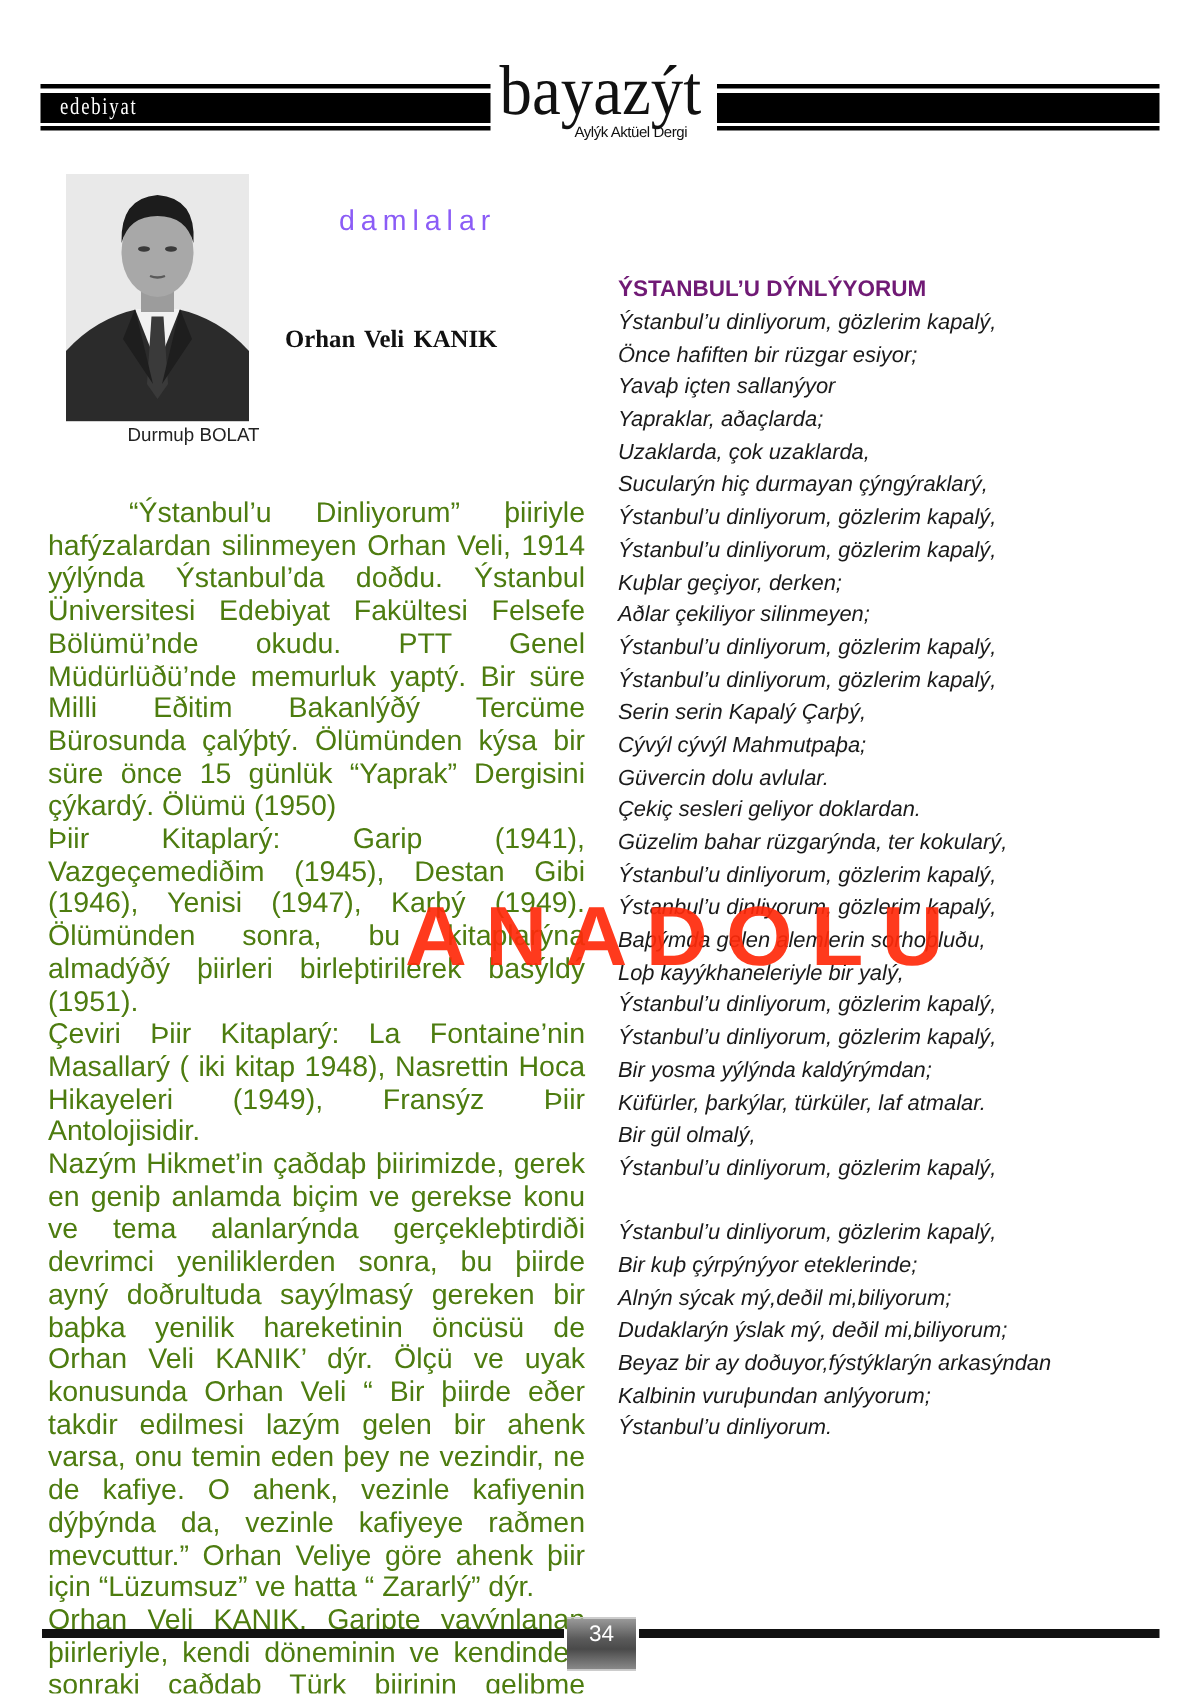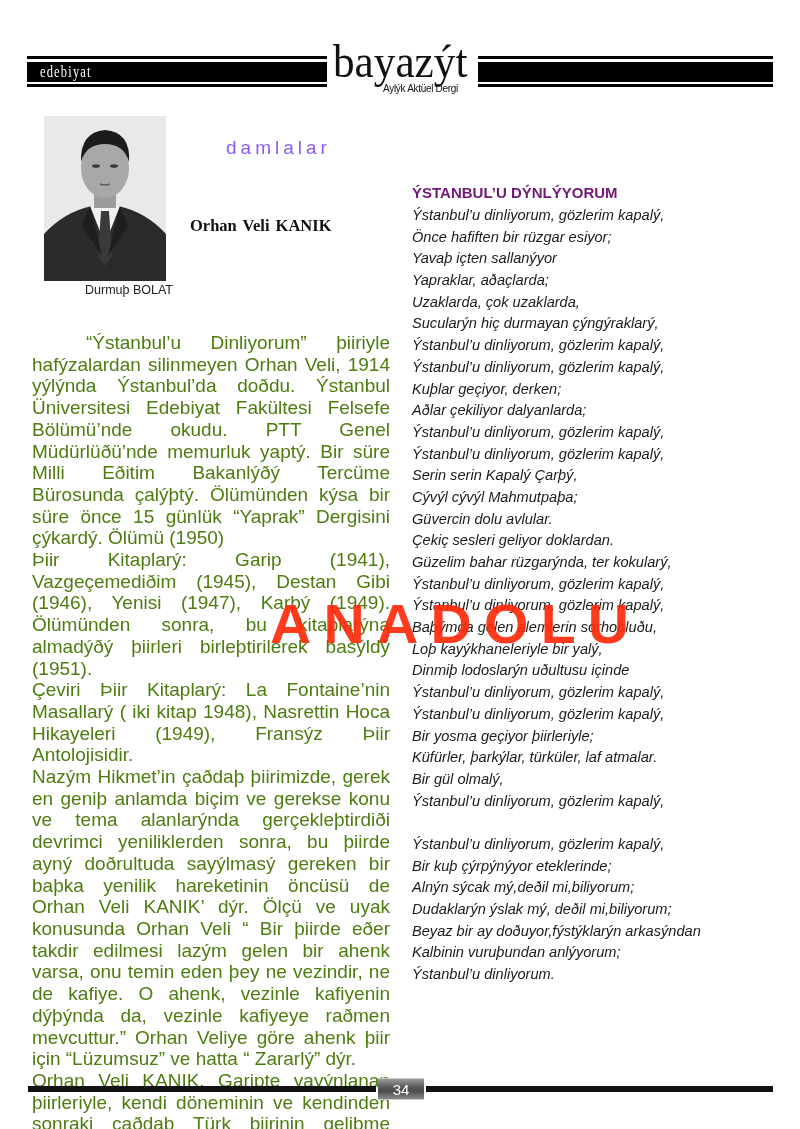--- a/index.html
+++ b/index.html
@@ -70,21 +70,21 @@
     position: absolute; left: 270px; top: 596px; font-weight: bold; font-size: 56px;
     line-height: 56px; color: #ff2a0a; letter-spacing: 12px; opacity: 0.92;
     transform: scaleX(1.02); transform-origin: left top; pointer-events: none;
   }
 
   
   .ftr-rule { position: absolute; background: #111; top: 1086px; height: 6px; }
   .ftr-l { left: 28px; width: 348px; }
   .ftr-r { left: 426px; width: 347px; }
   .page-number {
-    position: absolute; left: 378px; top: 1078px; width: 46px; height: 22px;
+    position: absolute; left: 378px; top: 1078px; width: 46px; height: 36px;
     background: linear-gradient(#9a9a9a, #5a5a5a 40%, #4a4a4a 60%, #8a8a8a);
     color: #fff; font-size: 15px; line-height: 22px; text-align: center;
     border-top: 1px solid #ccc; border-bottom: 1px solid #ccc;
   }
 </style>
 </head>
 <body>
 
 <header>
   <div class="hdr-rule hdr-top-l"></div>
@@ -141,36 +141,35 @@
 <div class="poem" id="poem">
     <div class="line">Ýstanbul’u dinliyorum, gözlerim kapalý,</div>
     <div class="line">Önce hafiften bir rüzgar esiyor;</div>
     <div class="line">Yavaþ içten sallanýyor</div>
     <div class="line">Yapraklar, aðaçlarda;</div>
     <div class="line">Uzaklarda, çok uzaklarda,</div>
     <div class="line">Sucularýn hiç durmayan çýngýraklarý,</div>
     <div class="line">Ýstanbul’u dinliyorum, gözlerim kapalý,</div>
     <div class="line">Ýstanbul’u dinliyorum, gözlerim kapalý,</div>
     <div class="line">Kuþlar geçiyor, derken;</div>
-    <div class="line">Aðlar çekiliyor dalyanlarda;</div>
+    <div class="line">Aðlar çekiliyor silinmeyen;</div>
     <div class="line">Ýstanbul’u dinliyorum, gözlerim kapalý,</div>
     <div class="line">Ýstanbul’u dinliyorum, gözlerim kapalý,</div>
     <div class="line">Serin serin Kapalý Çarþý,</div>
     <div class="line">Cývýl cývýl Mahmutpaþa;</div>
     <div class="line">Güvercin dolu avlular.</div>
     <div class="line">Çekiç sesleri geliyor doklardan.</div>
     <div class="line">Güzelim bahar rüzgarýnda, ter kokularý,</div>
     <div class="line">Ýstanbul’u dinliyorum, gözlerim kapalý,</div>
     <div class="line">Ýstanbul’u dinliyorum, gözlerim kapalý,</div>
     <div class="line">Baþýmda gelen alemlerin sorhoþluðu,</div>
     <div class="line">Loþ kayýkhaneleriyle bir yalý,</div>
-    <div class="line">Dinmiþ lodoslarýn uðultusu içinde</div>
     <div class="line">Ýstanbul’u dinliyorum, gözlerim kapalý,</div>
     <div class="line">Ýstanbul’u dinliyorum, gözlerim kapalý,</div>
-    <div class="line">Bir yosma geçiyor þiirleriyle;</div>
+    <div class="line">Bir yosma yýlýnda kaldýrýmdan;</div>
     <div class="line">Küfürler, þarkýlar, türküler, laf atmalar.</div>
     <div class="line">Bir gül olmalý,</div>
     <div class="line">Ýstanbul’u dinliyorum, gözlerim kapalý,</div>
     <div class="line"></div>
     <div class="line">Ýstanbul’u dinliyorum, gözlerim kapalý,</div>
     <div class="line">Bir kuþ çýrpýnýyor eteklerinde;</div>
     <div class="line">Alnýn sýcak mý,deðil mi,biliyorum;</div>
     <div class="line">Dudaklarýn ýslak mý, deðil mi,biliyorum;</div>
     <div class="line">Beyaz bir ay doðuyor,fýstýklarýn arkasýndan</div>
     <div class="line">Kalbinin vuruþundan anlýyorum;</div>

